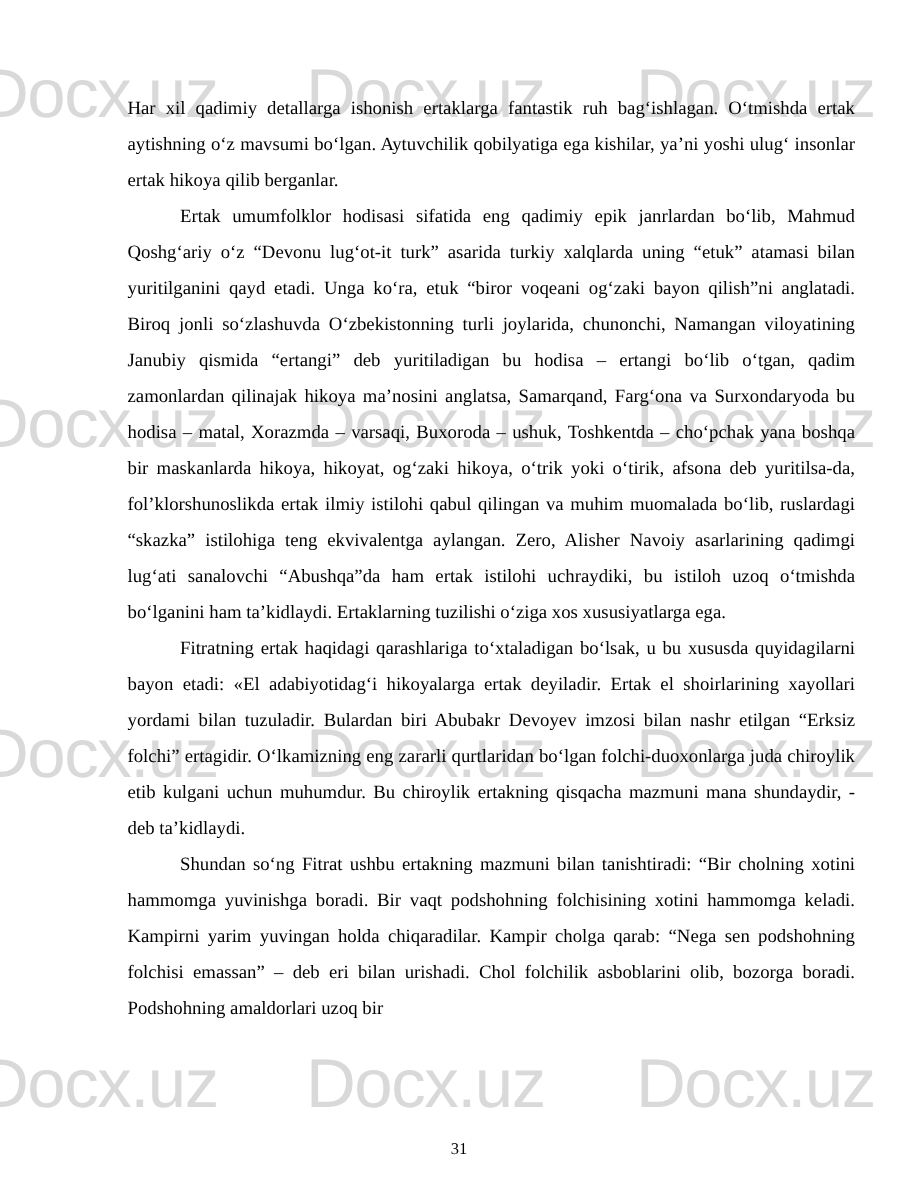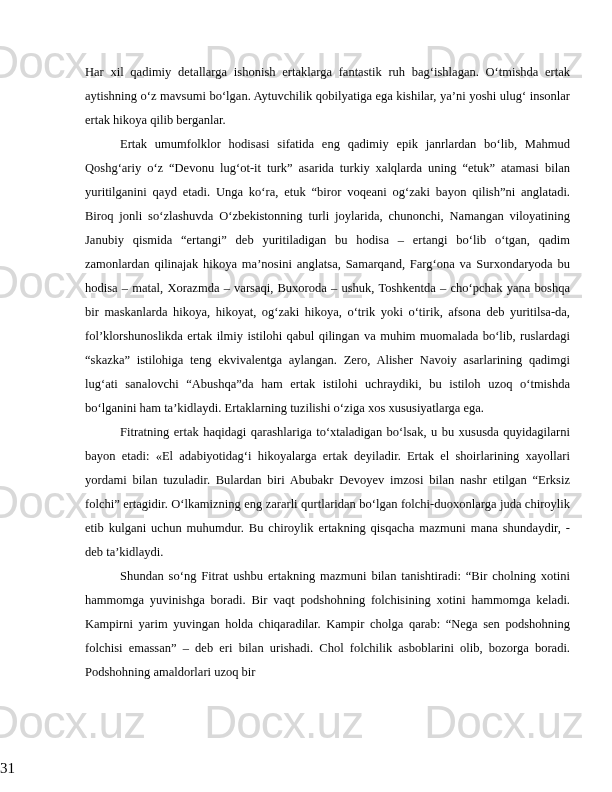--- a/index.html
+++ b/index.html
@@ -3,21 +3,21 @@
 <meta charset="utf-8">
 <style>
   html, body { margin:0; padding:0; background:#ffffff; }
   body { width:612px; height:792px; position:relative; overflow:hidden; font-family:"Liberation Serif","DejaVu Serif",serif; color:#000; }
   .watermark-layer { position:absolute; left:0; top:0; width:612px; height:792px; pointer-events:none; z-index:0; }
   .wm-row { position:absolute; left:0; width:576px; height:40px; }
   .wm { position:absolute; font-family:"Liberation Sans","DejaVu Sans",sans-serif; font-size:46px; color:#d9d9d9; letter-spacing:-1px; line-height:40px; white-space:nowrap; }
   .page { position:absolute; left:85px; top:60px; width:485px; z-index:1; }
   .para { margin:0; font-size:12.5px; line-height:24px; text-align:justify; }
   .para.indent { text-indent:35px; }
-  .page-number { position:absolute; left:0; width:612px; top:760px; text-align:left; font-size:15px; z-index:1; }
+  .page-number { position:absolute; left:0; width:612px; top:760px; text-align:center; font-size:11px; z-index:1; }
 </style>
 </head>
 <body>
 
 <div class="watermark-layer" id="wm-layer">
     <div class="wm-row" style="top: 42px;">
       <span class="wm" style="left: -14px;">Docx.uz</span>
       <span class="wm" style="left: 204px;">Docx.uz</span>
       <span class="wm" style="left: 424px;">Docx.uz</span>
     </div>

